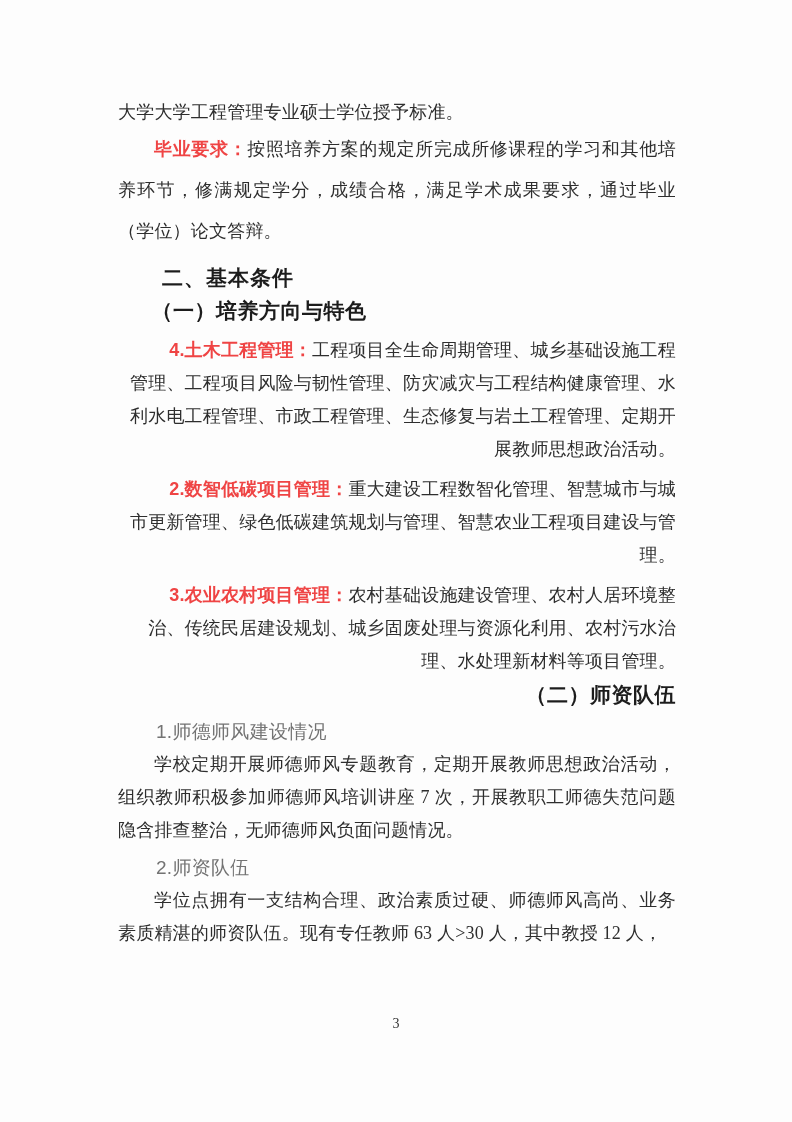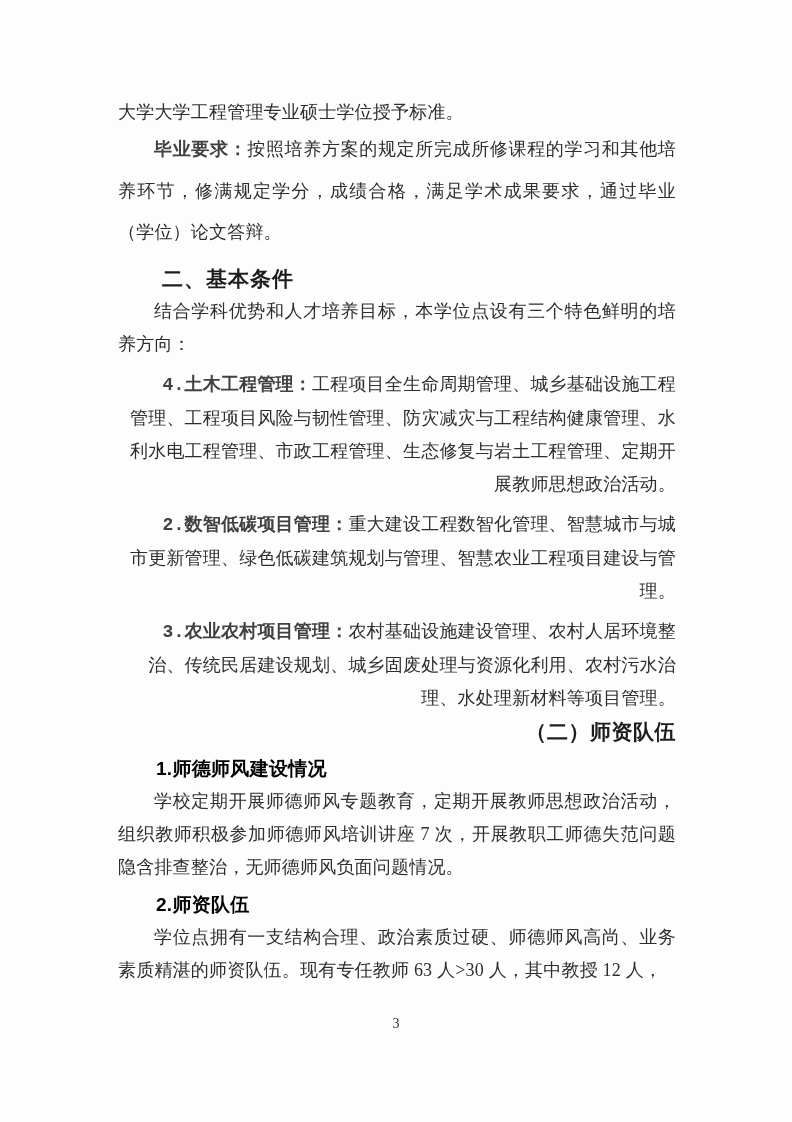--- a/index.html
+++ b/index.html
@@ -27,40 +27,40 @@
     margin: 0;
     font-size: 18px;
     line-height: 33px;
     text-align: justify;
     letter-spacing: 0.2px;
   }
   .para.indent { text-indent: 2em; }
   .para.loose { line-height: 41px; }
   .para .lead {
     font-weight: bold;
-    font-family: Liberation Mono, monospace;
-    color: #404040;
+    font-family: Liberation Sans, sans-serif;
+    color: #ef4444;
   }
   .gap-top { margin-top: 7px; text-align: right; }
   
   .h-l1, .h-l2 {
     margin: 0;
     font-family: "Liberation Sans", "DejaVu Sans", sans-serif;
     font-weight: bold;
     color: #1c1c1c;
     font-size: 21px;
     line-height: 33px;
   }
   .h-l1 { margin-top: 9px; margin-left: 2.1em; letter-spacing: 1px; }
   .h-l2 { margin-left: 1.6em; letter-spacing: 0.5px; }
   .h-l3 {
     margin: 4px 0 0 0;
     font-family: "Liberation Sans", "DejaVu Sans", sans-serif;
-    font-weight: bold;
-    color: #000000;
+    font-weight: normal;
+    color: #737373;
     font-size: 19px;
     line-height: 33px;
     margin-left: 2em;
     letter-spacing: 0.3px;
   }
   .page-number {
     position: absolute;
     left: 0;
     right: 0;
     top: 1016px;
@@ -75,22 +75,22 @@
 
 <div class="page">
   <div class="content">
 
     <p class="para">大学大学工程管理专业硕士学位授予标准。</p>
 
     <p class="para loose indent"><span class="lead">毕业要求：</span><span>按照培养方案的规定所完成所修课程的学习和其他培养环节，修满规定学分，成绩合格，满足学术成果要求，通过毕业（学位）论文答辩。</span></p>
 
     <h2 class="h-l1">二、基本条件</h2>
 
+    <h3 class="h-l2">（一）培养方向与特色</h3>
 
-    <p class="para indent">结合学科优势和人才培养目标，本学位点设有三个特色鲜明的培养方向：</p>
 
     <p class="para indent gap-top"><span class="lead">4.土木工程管理：</span><span>工程项目全生命周期管理、城乡基础设施工程管理、工程项目风险与韧性管理、防灾减灾与工程结构健康管理、水利水电工程管理、市政工程管理、生态修复与岩土工程管理、定期开展教师思想政治活动。</span></p>
 
     <p class="para indent gap-top"><span class="lead">2.数智低碳项目管理：</span><span>重大建设工程数智化管理、智慧城市与城市更新管理、绿色低碳建筑规划与管理、智慧农业工程项目建设与管理。</span></p>
 
     <p class="para indent gap-top"><span class="lead">3.农业农村项目管理：</span><span>农村基础设施建设管理、农村人居环境整治、传统民居建设规划、城乡固废处理与资源化利用、农村污水治理、水处理新材料等项目管理。</span></p>
 
     <h3 class="h-l2 gap-top">（二）师资队伍</h3>
 
     <h4 class="h-l3">1.师德师风建设情况</h4>

